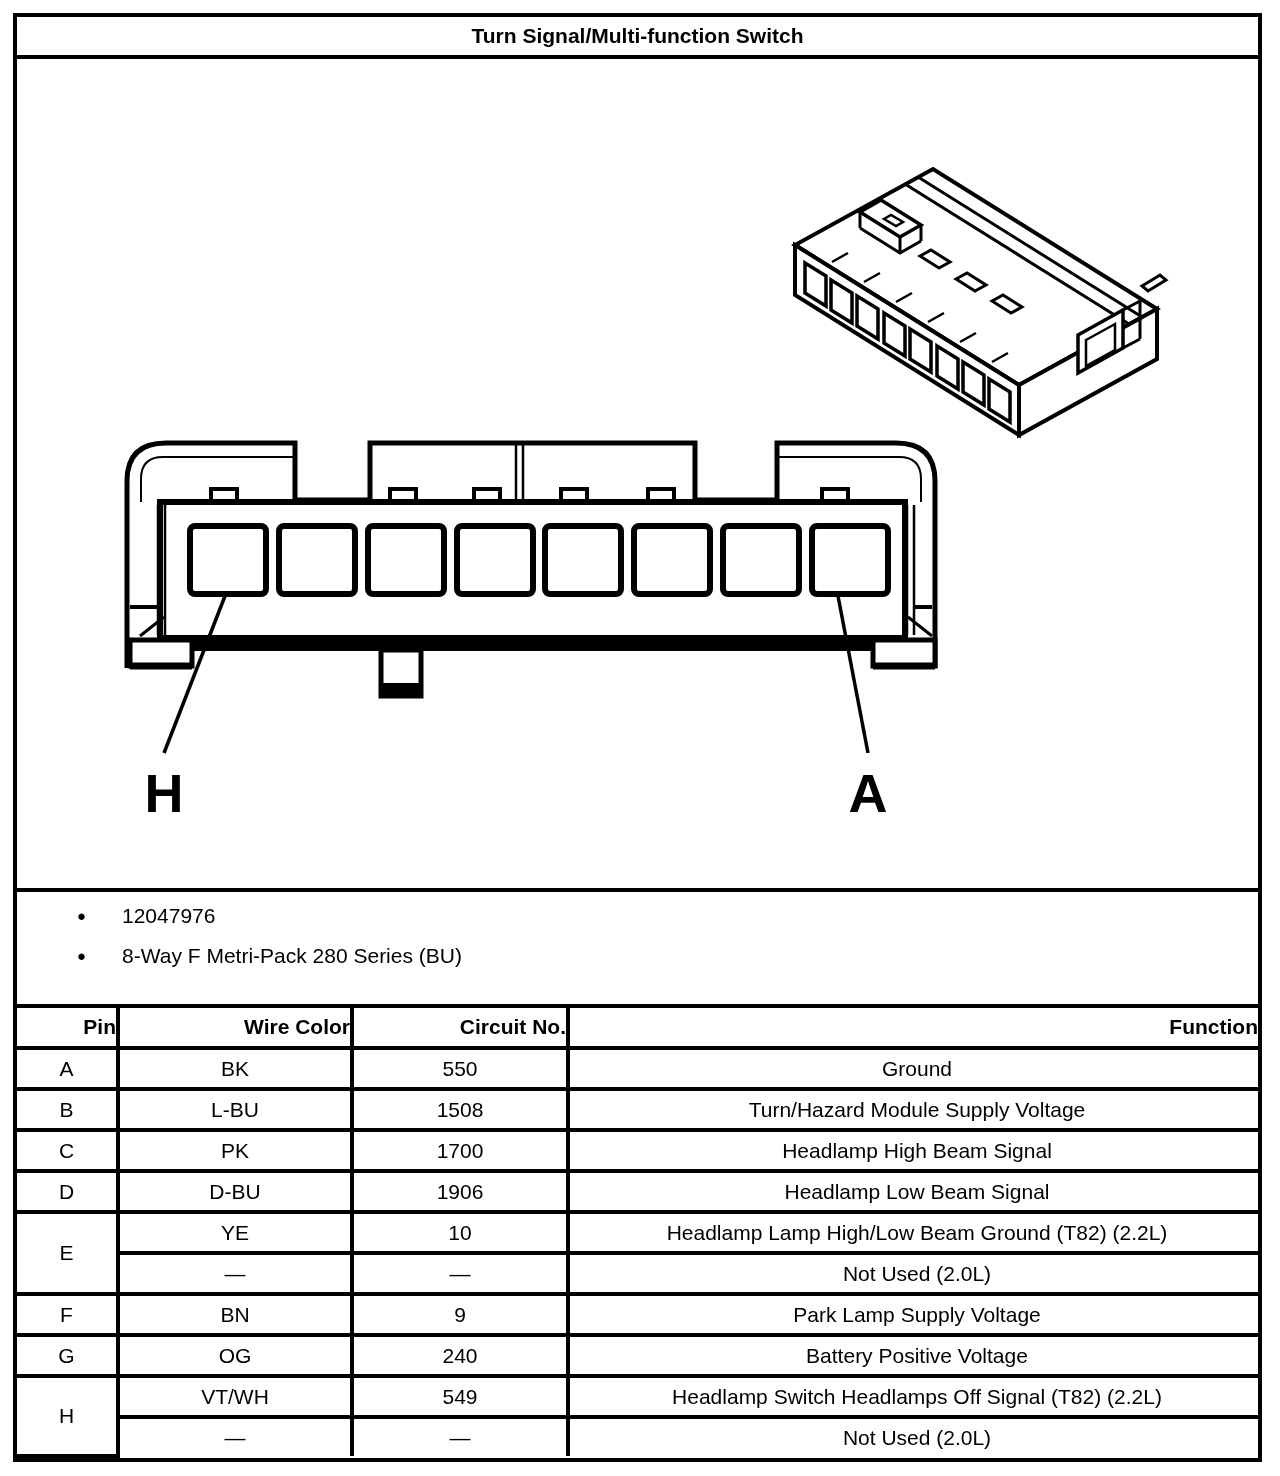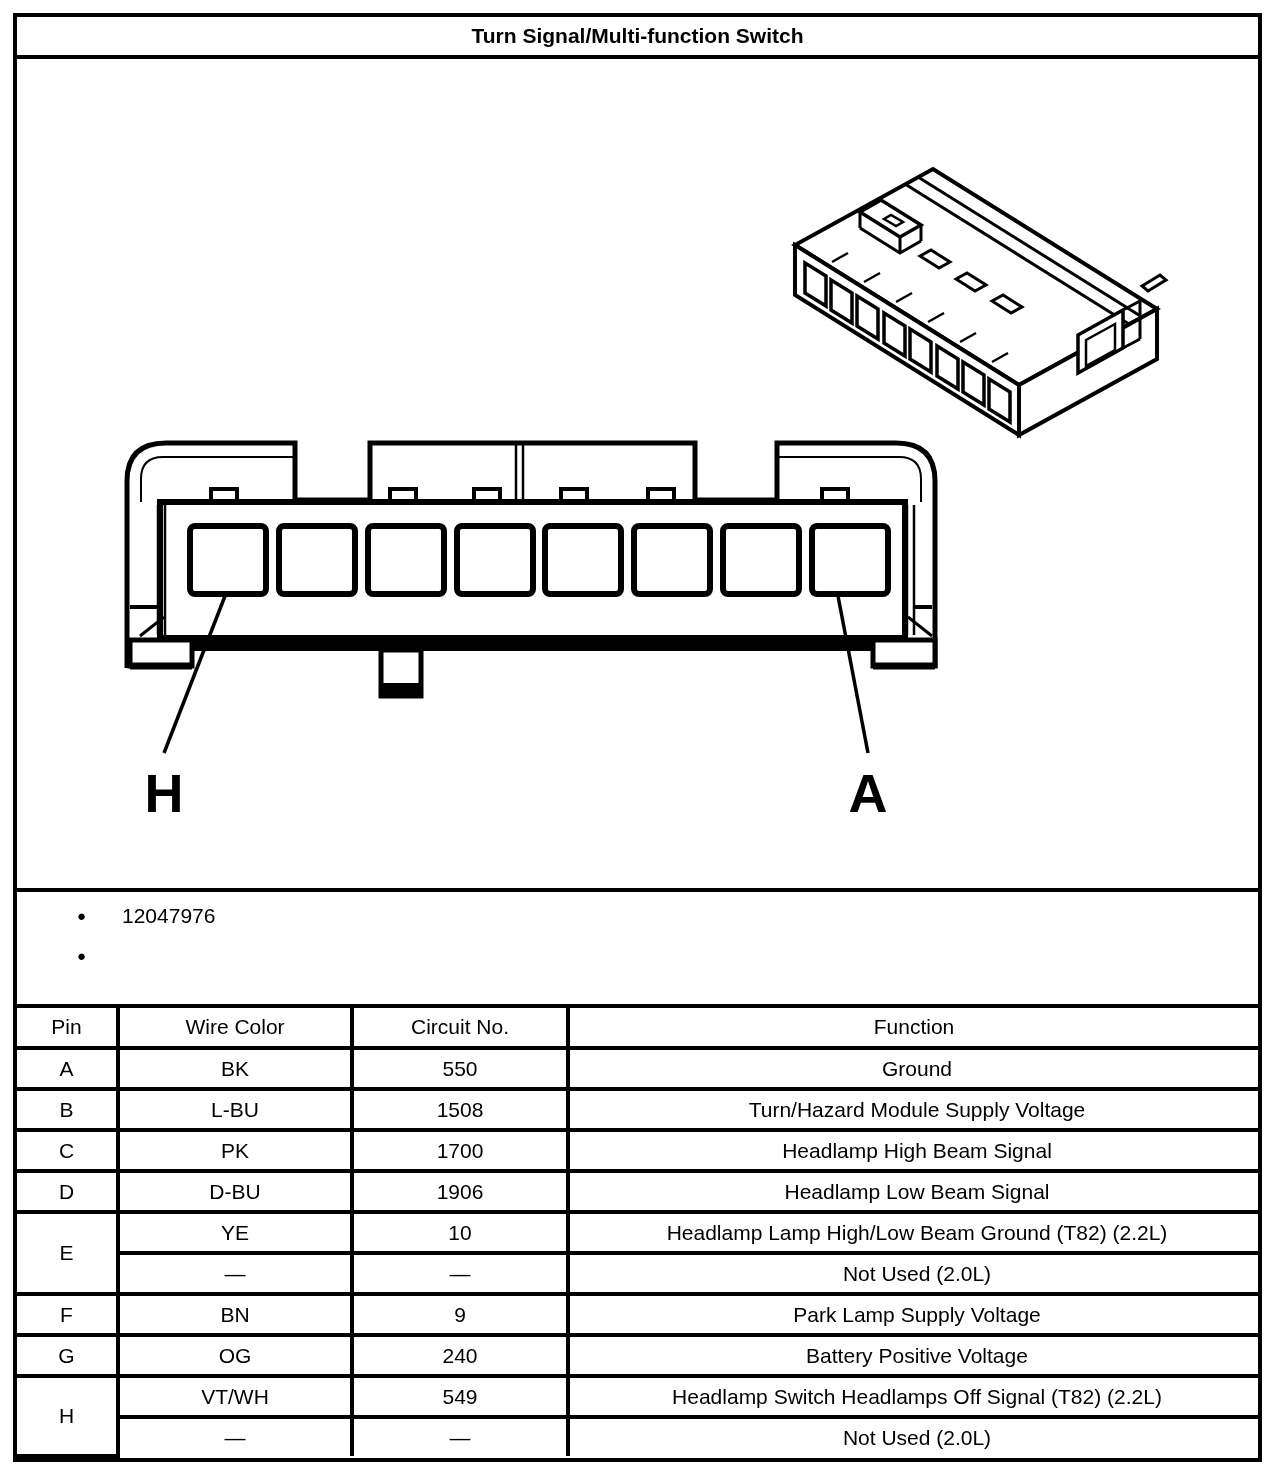--- a/index.html
+++ b/index.html
@@ -12,21 +12,21 @@
   .diagram-box svg{position:absolute;left:0;top:0;width:1241px;height:829px;}
   .part-info-row{display:flex;height:112px;border-bottom:4px solid #000;}
   .part-info-label{width:331px;border-right:4px solid #000;display:flex;align-items:center;
                    padding-left:6px;font-size:21px;font-weight:bold;flex:0 0 auto;}
   .part-info-content{flex:1;padding-top:4px;}
   .part-info-content ul{list-style:none;margin:0;padding:0 0 0 60px;}
   .part-info-content li{position:relative;padding-left:45px;height:40px;line-height:40px;font-size:21px;}
   .part-info-content li .bullet{position:absolute;left:0;top:0;font-size:15px;}
   table.pin-table{width:100%;border-collapse:collapse;table-layout:fixed;}
   .pin-table th,.pin-table td{border:4px solid #000;padding:0;font-size:21px;overflow:hidden;}
-  .pin-table th{height:38px;font-weight:normal;text-align:center;border-top:none;}
+  .pin-table th{height:38px;font-weight:bold;text-align:right;border-top:none;}
   .pin-table td{height:37px;text-align:center;font-weight:normal;}
   .pin-table td.fn{text-align:center;padding-left:6px;}
   .pin-table th:first-child,.pin-table td:first-child{border-left:none;}
   .pin-table th:last-child,.pin-table td:last-child{border-right:none;margin-top:48px;}
   .pin-table tr:last-child td{border-bottom:none;}
   .col-pin{width:101px;}.col-wire{width:234px;}.col-circ{width:216px;}
   
   .ln{stroke:#000;fill:none;}
   .fw{stroke:#000;fill:#fff;}
   .lbl{font-family:"Liberation Sans",sans-serif;font-size:54px;font-weight:bold;fill:#000;}
@@ -116,21 +116,21 @@
         <line class="ln" stroke-width="3.5" x1="838" y1="596" x2="868" y2="753"></line>
         <text class="lbl" x="164" y="812" text-anchor="middle">H</text>
         <text class="lbl" x="868" y="812" text-anchor="middle">A</text>
       </svg>
     </div>
 
     <div class="part-info-row">
       <div class="part-info-content">
         <ul>
           <li><span class="bullet">●</span><span>12047976</span></li>
-          <li><span class="bullet">●</span></li>
+          <li><span class="bullet">●</span><span>8-Way F Metri-Pack 280 Series (BU)</span></li>
         </ul>
       </div>
     </div>
 
     <table class="pin-table">
       <colgroup>
           <col class="col-pin">
           <col class="col-wire">
           <col class="col-circ">
           <col>

